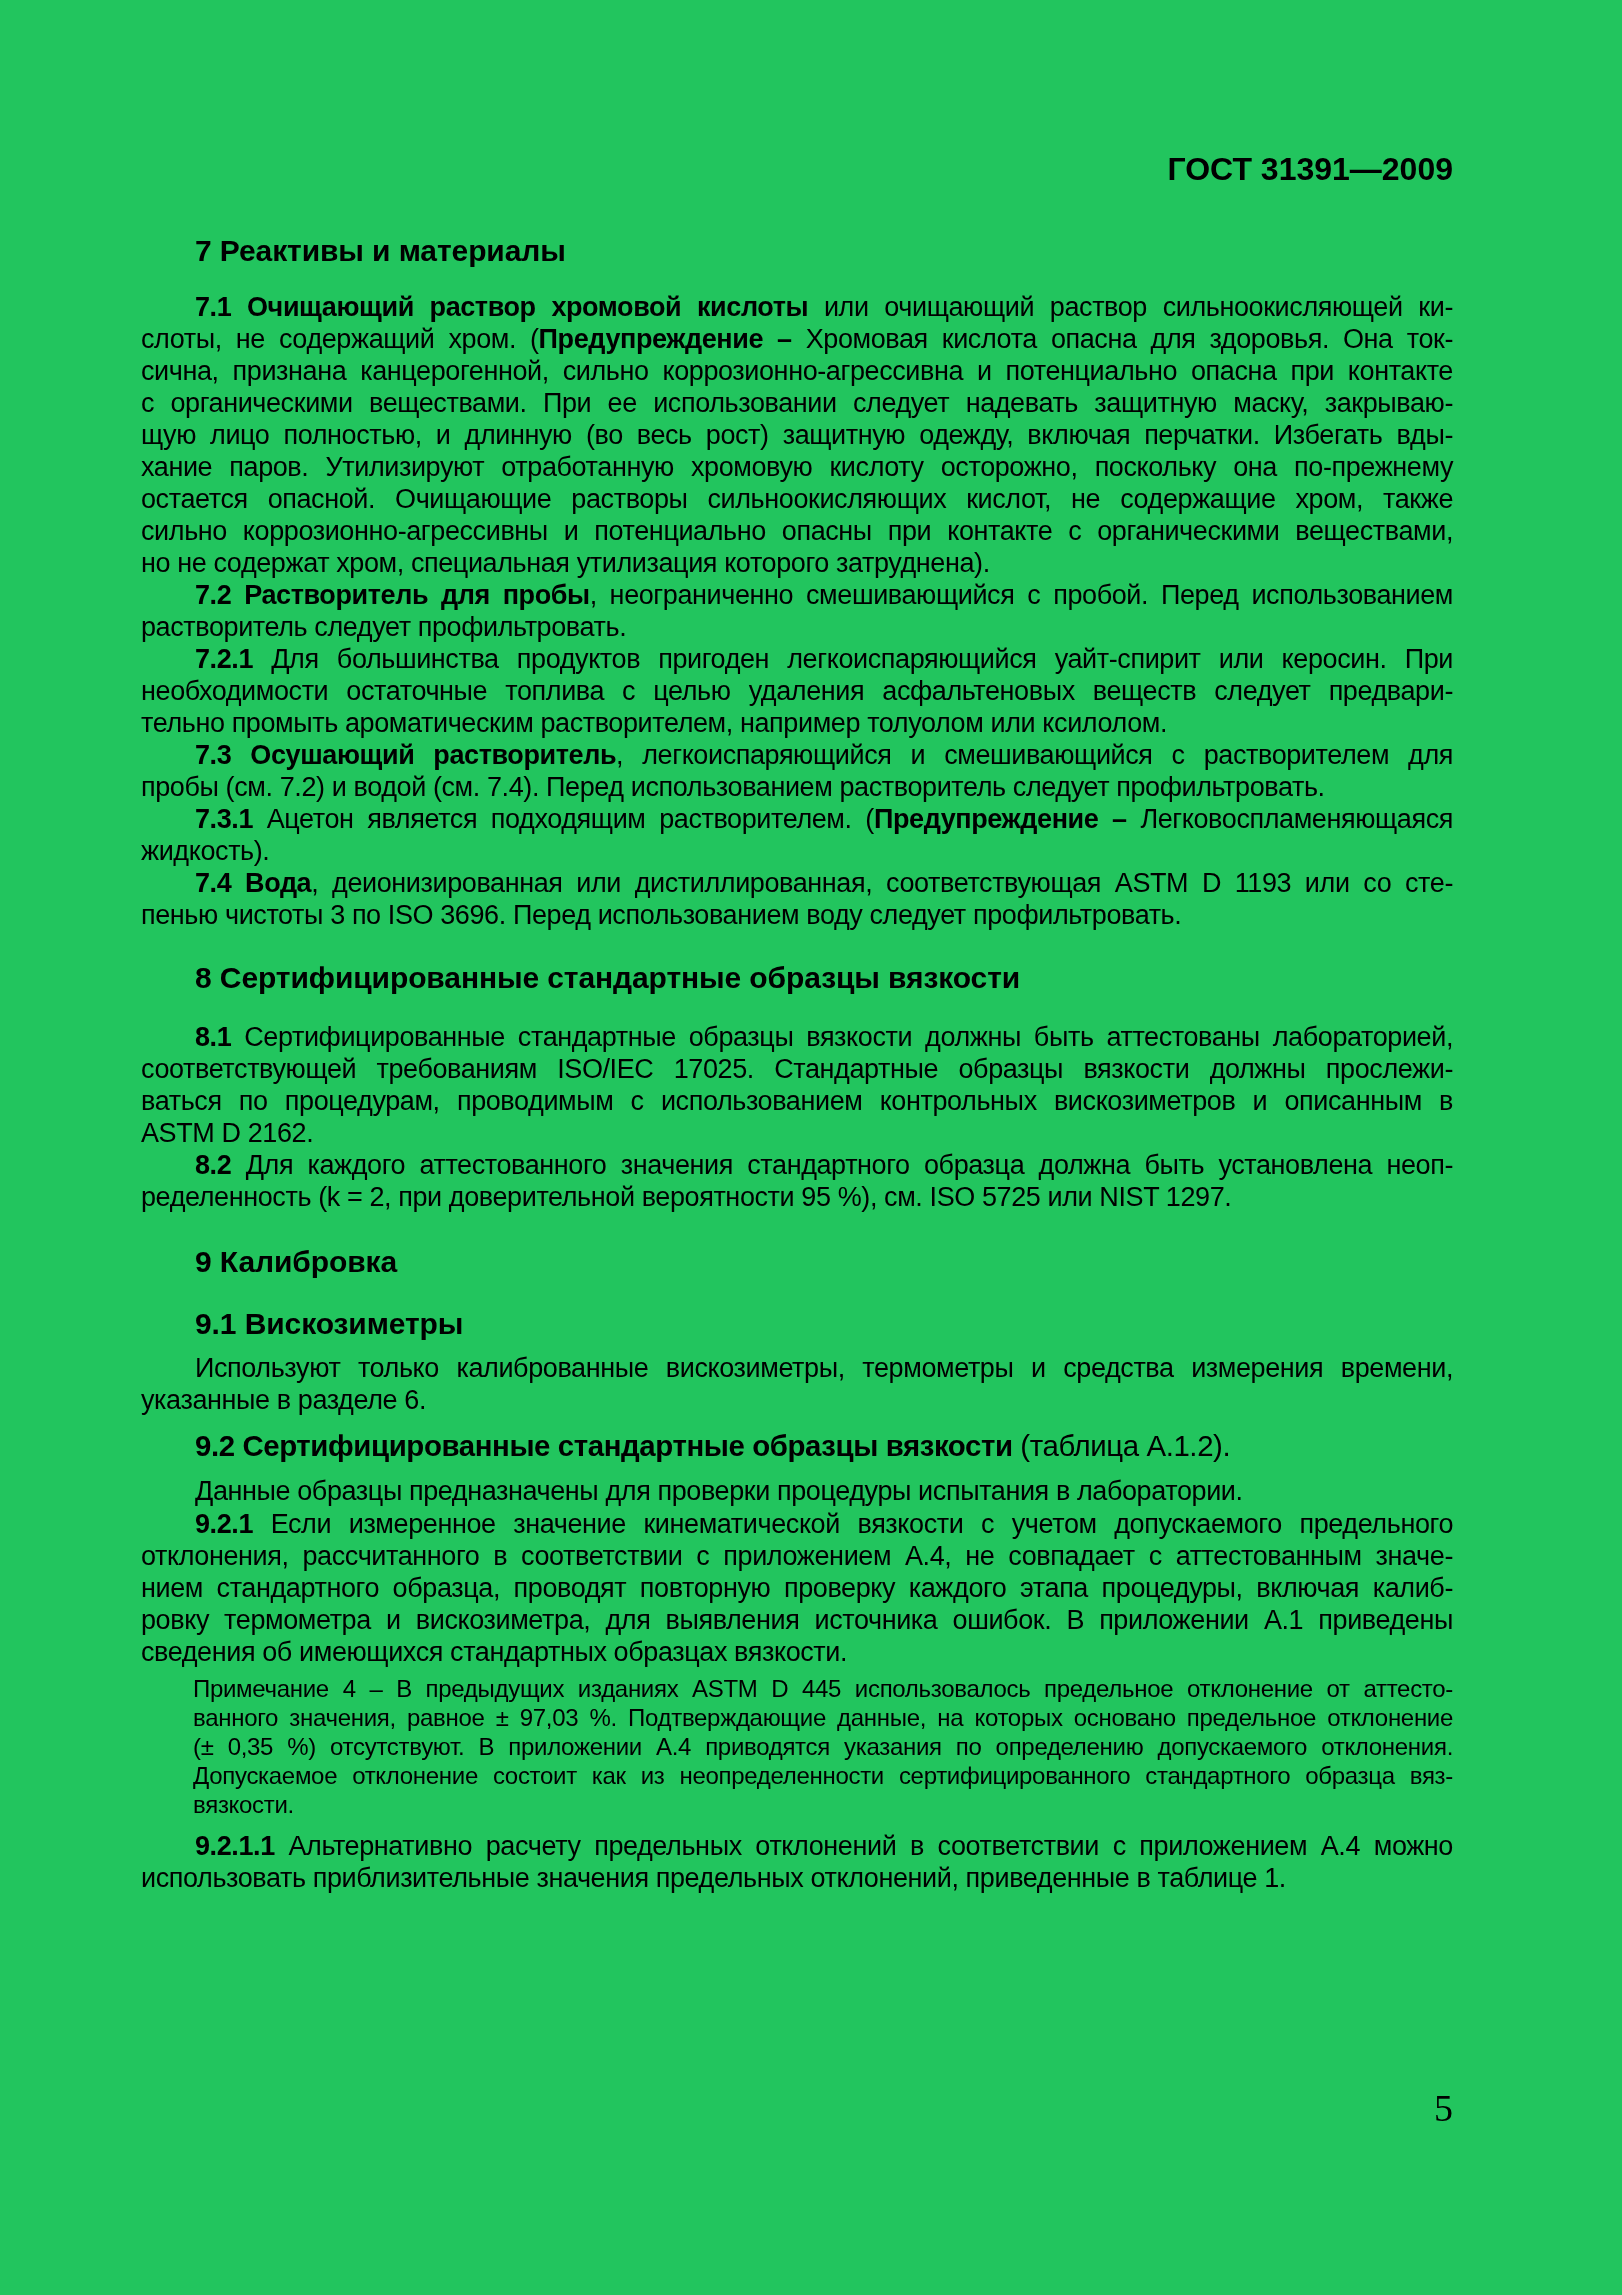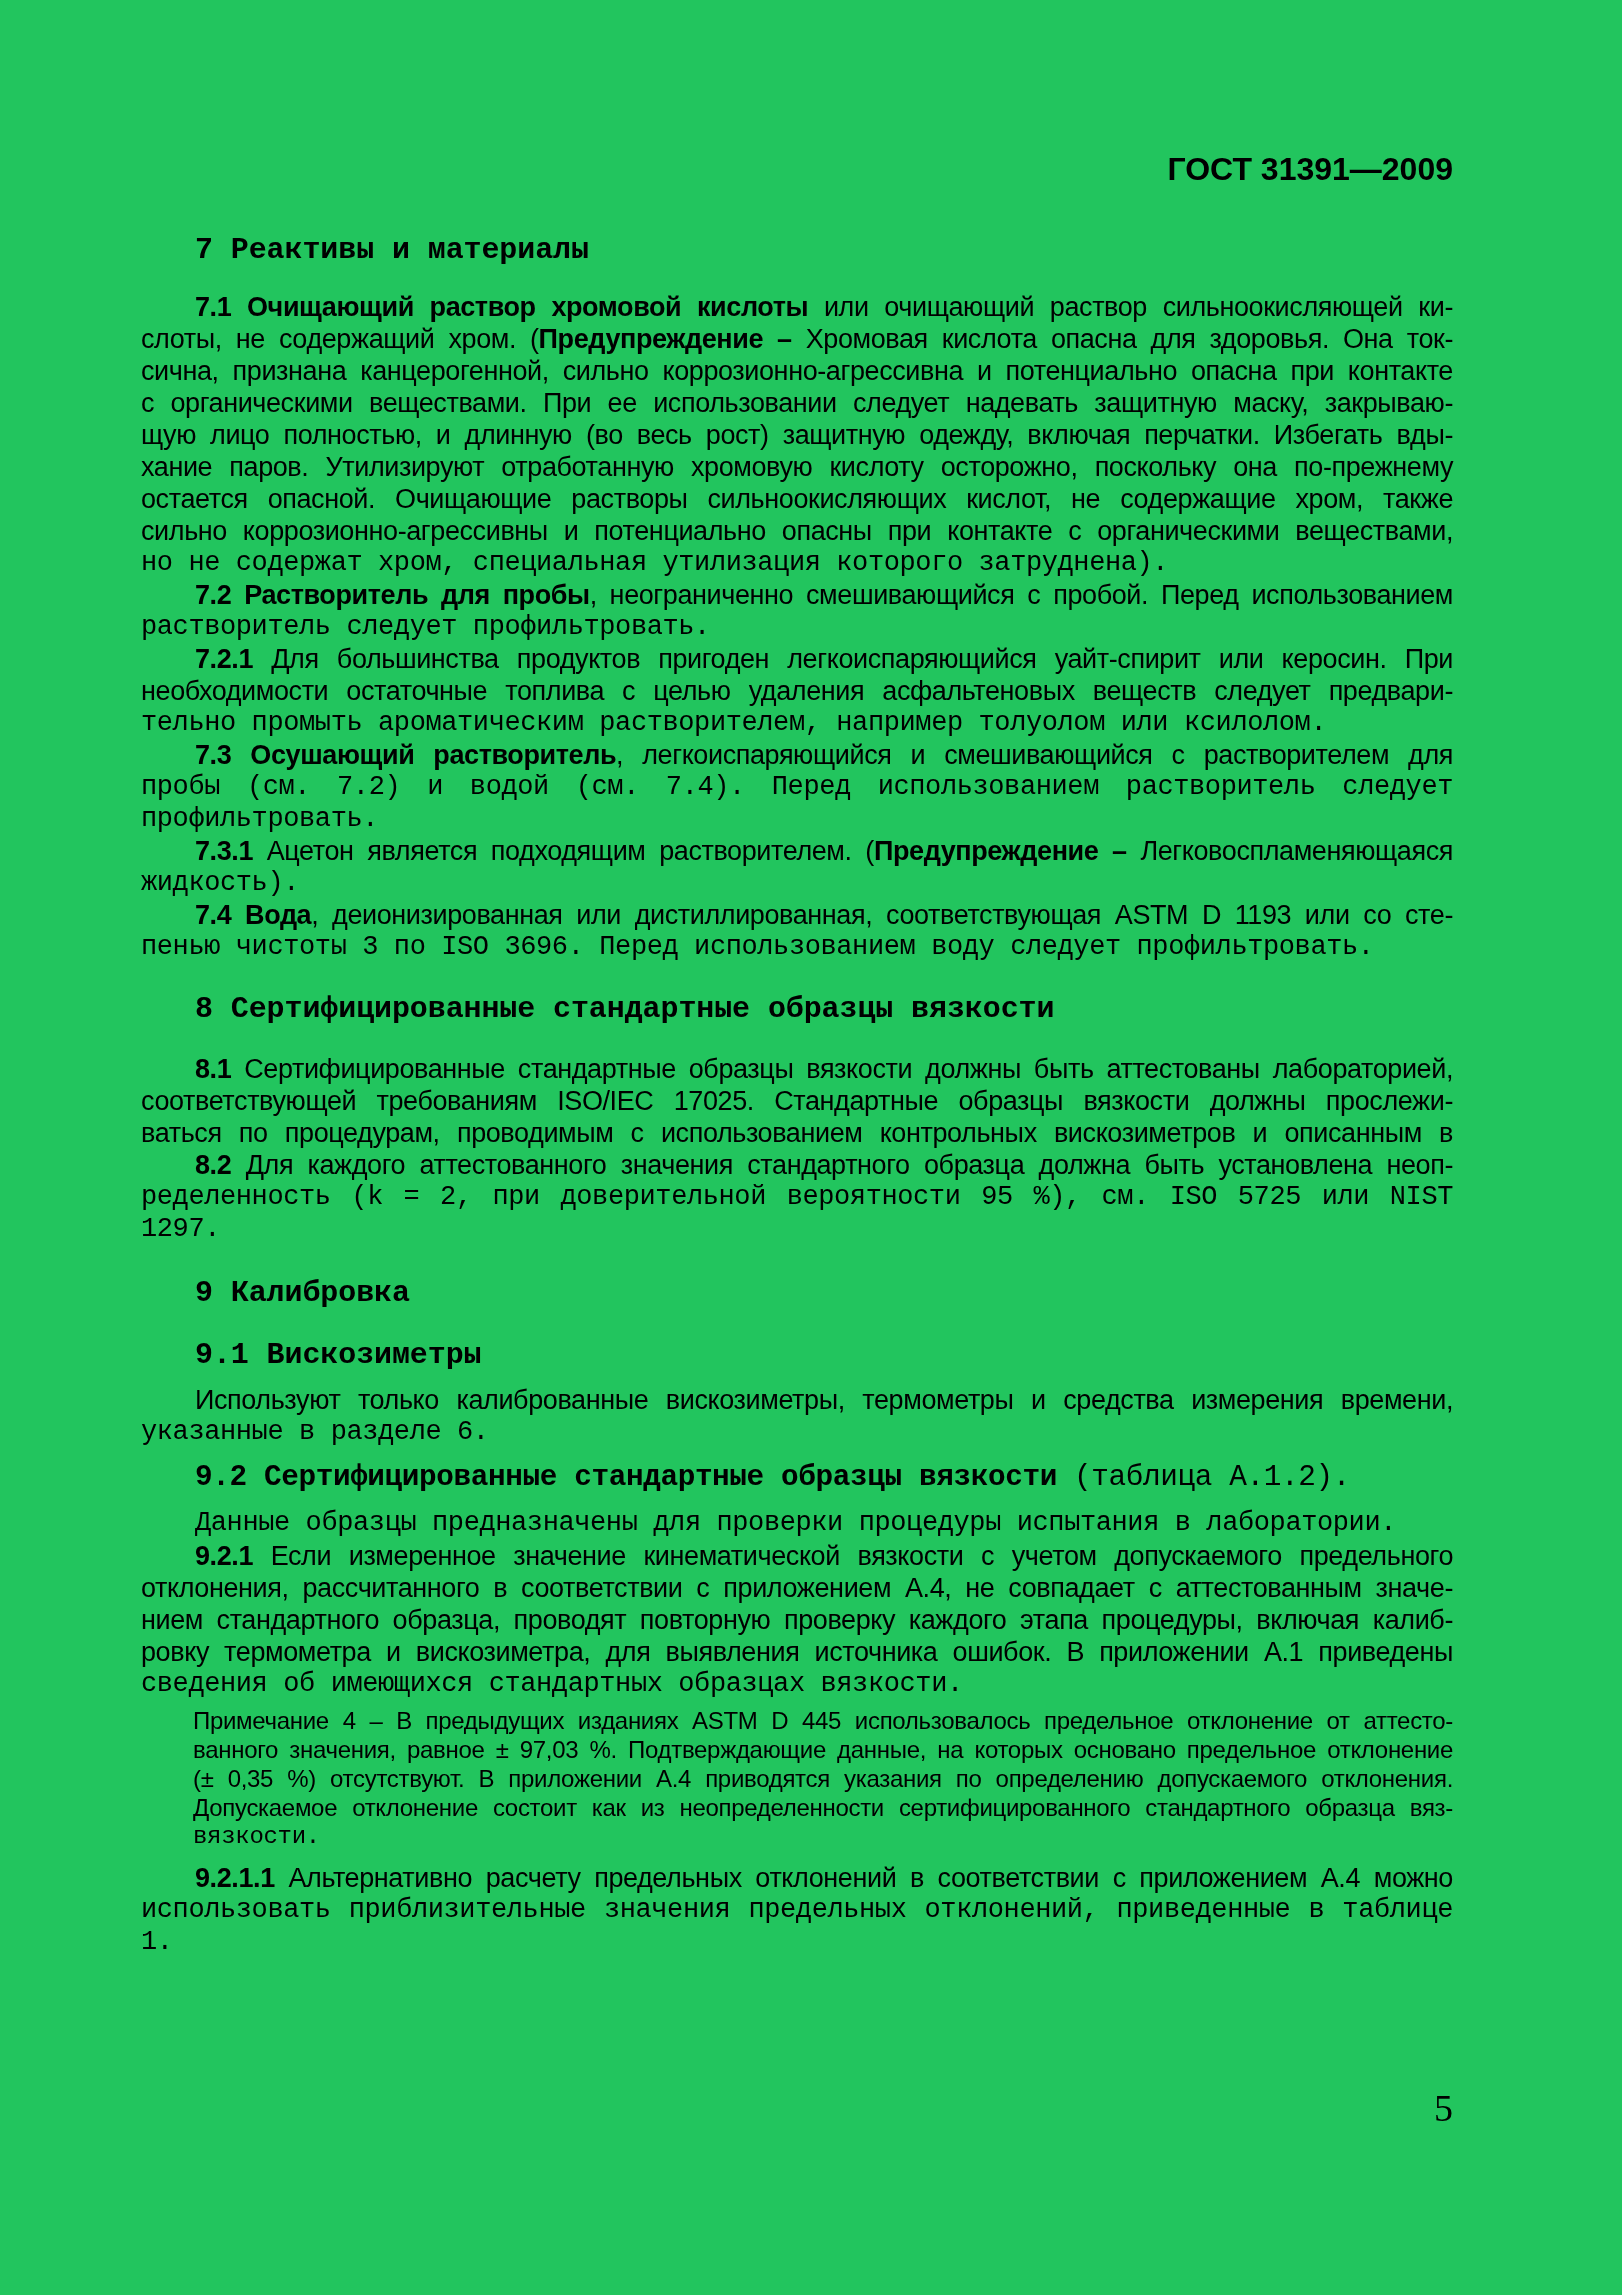--- a/index.html
+++ b/index.html
@@ -46,21 +46,20 @@
     line-height:29px;
     margin-left:52px;
     letter-spacing:-0.3px;
   }
   .line{
     text-align:justify;
     text-align-last:justify;
   }
   .line.last{
     text-align-last:left;
-    font-family:Liberation Mono, monospace;
   }
   .ind{ text-indent:54px; }
   .b{ font-weight:bold; }
   .page-number{
     position:absolute;
     top:2089px;
     right:169px;
     font-family:"Liberation Serif", serif;
     font-size:38px;
     line-height:38px;
@@ -108,20 +107,21 @@
           <div class="line ind"><span class="b">7.4 Вода</span><span>, деионизированная или дистиллированная, соответствующая ASTM D 1193 или со сте-</span></div>
           <div class="line last"><span>пенью чистоты 3 по ISO 3696. Перед использованием воду следует профильтровать.</span></div>
         </div>
         <div class="block h1" style="margin-top: 30px;">
           <div class="line last"><span class="b">8 Сертифицированные стандартные образцы вязкости</span></div>
         </div>
         <div class="block para" style="margin-top: 27px;">
           <div class="line ind"><span class="b">8.1</span><span> Сертифицированные стандартные образцы вязкости должны быть аттестованы лабораторией,</span></div>
           <div class="line"><span>соответствующей требованиям ISO/IEC 17025. Стандартные образцы вязкости должны прослежи-</span></div>
           <div class="line"><span>ваться по процедурам, проводимым с использованием контрольных вискозиметров и описанным в</span></div>
+          <div class="line last"><span>ASTM D 2162.</span></div>
         </div>
         <div class="block para">
           <div class="line ind"><span class="b">8.2</span><span> Для каждого аттестованного значения стандартного образца должна быть установлена неоп-</span></div>
           <div class="line last"><span>ределенность (k = 2, при доверительной вероятности 95 %), см. ISO 5725 или NIST 1297.</span></div>
         </div>
         <div class="block h1" style="margin-top: 32px;">
           <div class="line last"><span class="b">9 Калибровка</span></div>
         </div>
         <div class="block h1" style="margin-top: 29.4px;">
           <div class="line last"><span class="b">9.1 Вискозиметры</span></div>

